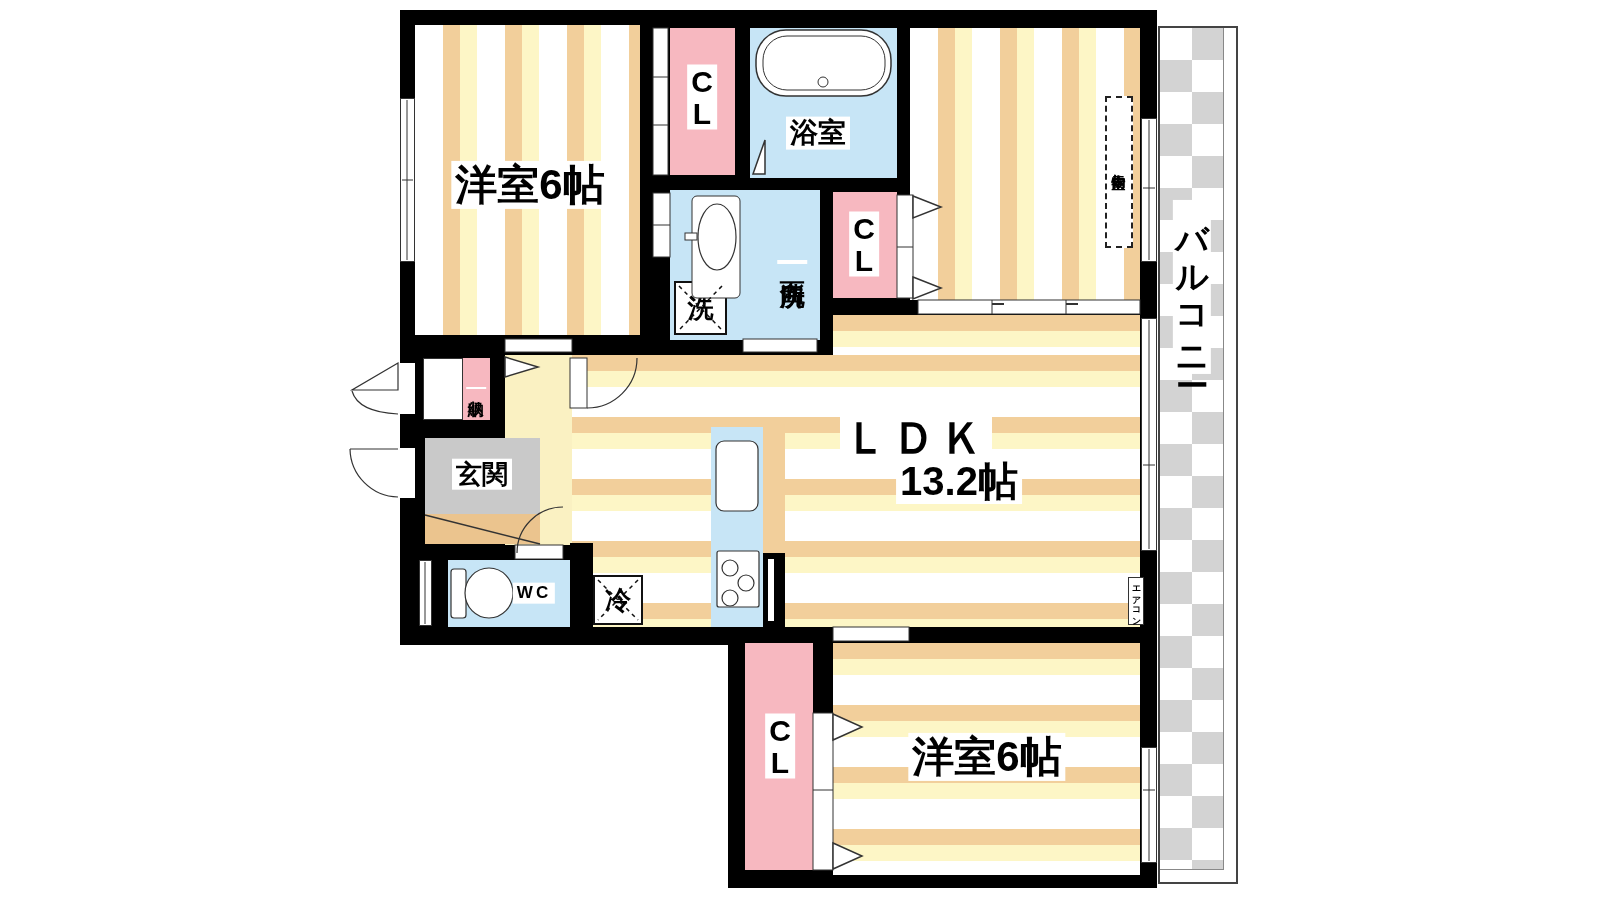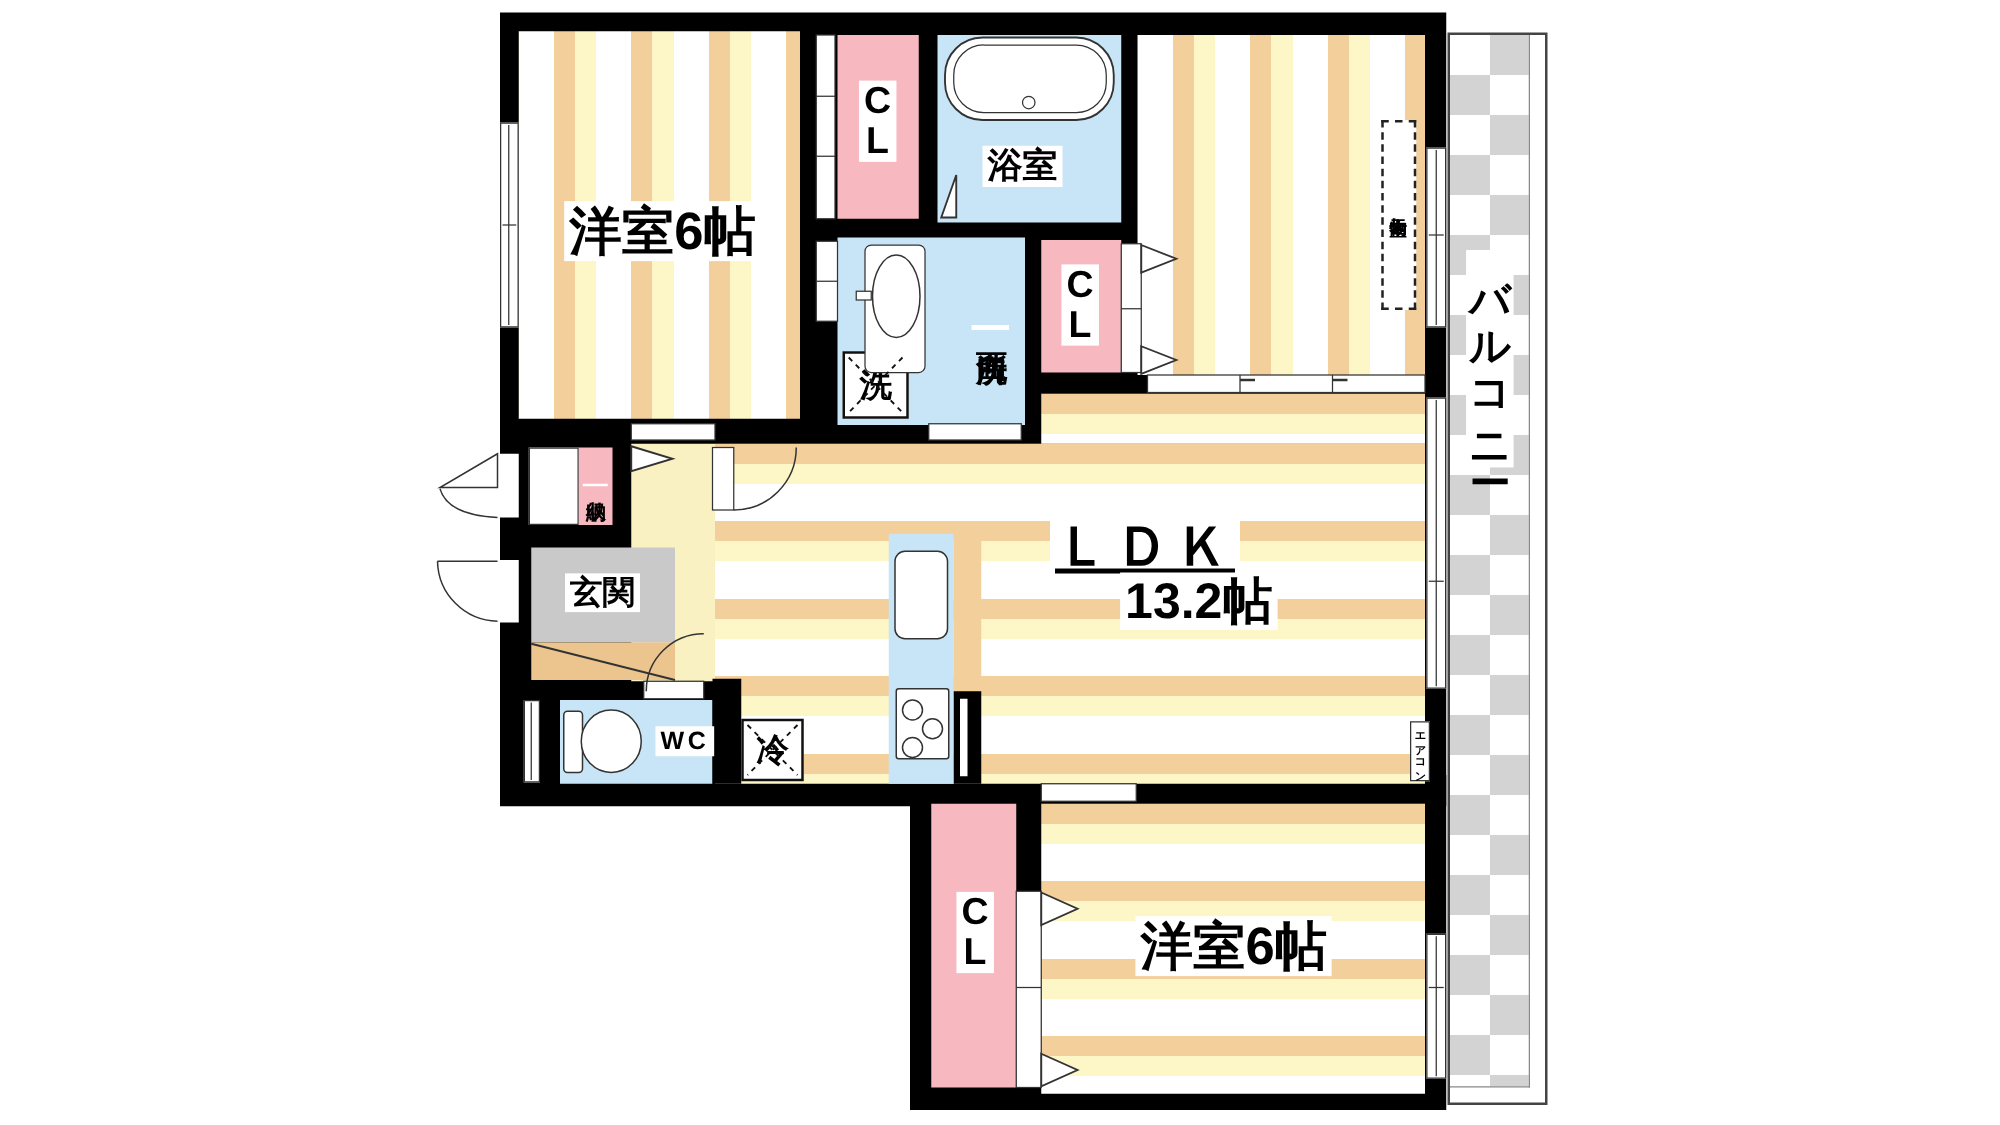--- a/index.html
+++ b/index.html
@@ -187,22 +187,22 @@
       <span>L</span>
     </div>
   <div class="lbl" style="left:818px;top:133px;font-size:28px;">浴室</div>
   <div class="lbl vtext" style="left:792px;top:262px;font-size:25px;padding:2px 1px;">洗面所</div>
   <div class="lbl" style="left:864px;top:244px;font-size:30px;line-height:1.05;">
       <span>C</span>
       <span>L</span>
     </div>
   <div class="lbl vtext" style="left:476px;top:388px;font-size:16px;padding:1px;">収納</div>
   <div class="lbl" style="left:482px;top:474px;font-size:26px;">玄関</div>
-  <div class="lbl" style="left:548px;top:593px;font-size:20px;letter-spacing:3px;">WC</div>
-  <div class="lbl" style="left:916px;top:438px;font-size:44px;letter-spacing:4px;text-decoration:underline;">ＬＤＫ</div>
+  <div class="lbl" style="left:534px;top:593px;font-size:17px;letter-spacing:3px;">WC</div>
+  <div class="lbl" style="left:916px;top:438px;font-size:44px;letter-spacing:4px;">ＬＤＫ</div>
   <div class="lbl" style="left:959px;top:481px;font-size:40px;">13.2帖</div>
   <div class="lbl" style="left:987px;top:757px;font-size:42px;">洋室6帖</div>
   <div class="lbl" style="left:780px;top:746px;font-size:30px;line-height:1.05;">
       <span>C</span>
       <span>L</span>
     </div>
 
 </div>
 
 </body></html>

